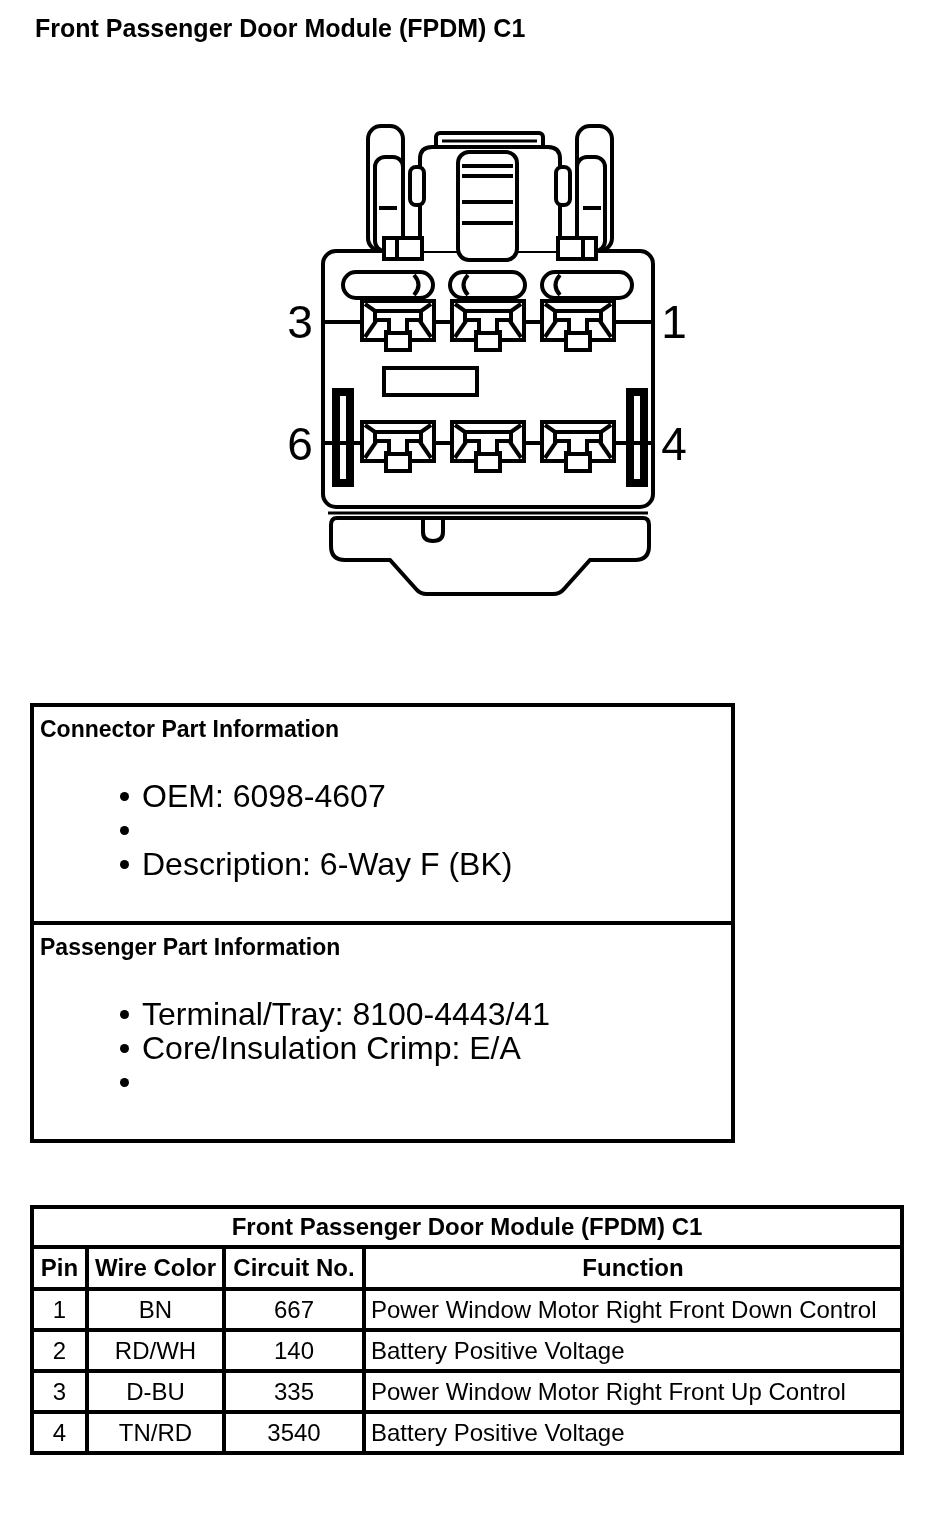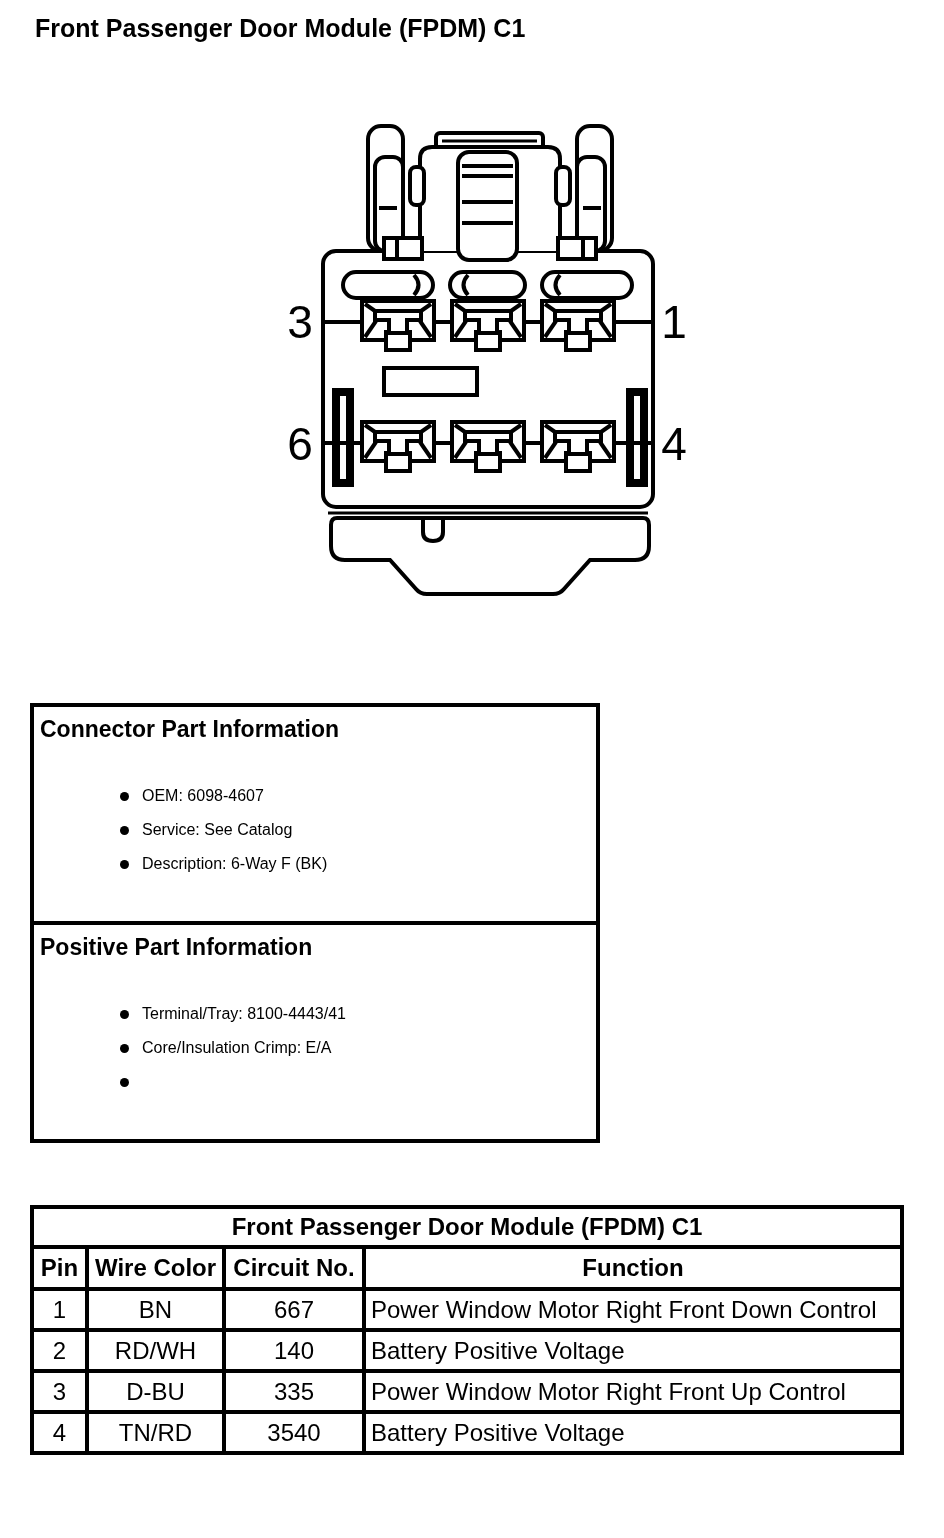--- a/index.html
+++ b/index.html
@@ -26,31 +26,31 @@
   svg .s  { stroke:#000; stroke-width:4; fill:none; }
   svg .f  { stroke:#000; stroke-width:4; fill:#fff; }
   svg .s3 { stroke:#000; stroke-width:3; fill:none; }
   .pin-num {
     position:absolute; width:44px; text-align:center;
     font-size:46px; line-height:48px; font-weight:normal;
   }
 
   
   .info-box {
-    left:30px; top:703px; width:570px; height:440px;
+    left:30px; top:703px; width:705px; height:440px;
     border:4px solid #000;
   }
   .info-section { position:relative; width:100%; height:218px; }
   .info-section.first { border-bottom:4px solid #000; }
   .box-heading {
     position:absolute; left:6px; top:9px;
     font-size:23px; font-weight:bold; white-space:nowrap;
   }
   .bullet-list { position:absolute; left:0; top:72px; right:0; }
-  .bullet-item { display:flex; align-items:center; height:34px; font-size:16px; white-space:nowrap; }
+  .bullet-item { display:flex; align-items:center; height:34px; font-size:32px; white-space:nowrap; }
   .bullet-dot {
     width:9px; height:9px; border-radius:50%; background:#000;
     margin-left:86px; margin-right:13px; flex:0 0 auto;
   }
 
   
   .pinout { left:30px; top:1205px; }
   table { border-collapse:collapse; table-layout:fixed; width:870px; }
   th, td {
     border:4px solid #000;
@@ -150,30 +150,29 @@
 <div class="abs info-box">
   <div class="info-section first">
     <div class="box-heading">Connector Part Information</div>
     <div class="bullet-list">
       <div class="bullet-item">
         <span class="bullet-dot"></span>
         <span>OEM: 6098-4607</span>
       </div>
       <div class="bullet-item">
         <span class="bullet-dot"></span>
-        <span>Service: See Catalog</span>
       </div>
       <div class="bullet-item">
         <span class="bullet-dot"></span>
         <span>Description: 6-Way F (BK)</span>
       </div>
     </div>
   </div>
   <div class="info-section">
-    <div class="box-heading">Positive Part Information</div>
+    <div class="box-heading">Passenger Part Information</div>
     <div class="bullet-list">
       <div class="bullet-item">
         <span class="bullet-dot"></span>
         <span>Terminal/Tray: 8100-4443/41</span>
       </div>
       <div class="bullet-item">
         <span class="bullet-dot"></span>
         <span>Core/Insulation Crimp: E/A</span>
       </div>
       <div class="bullet-item">

